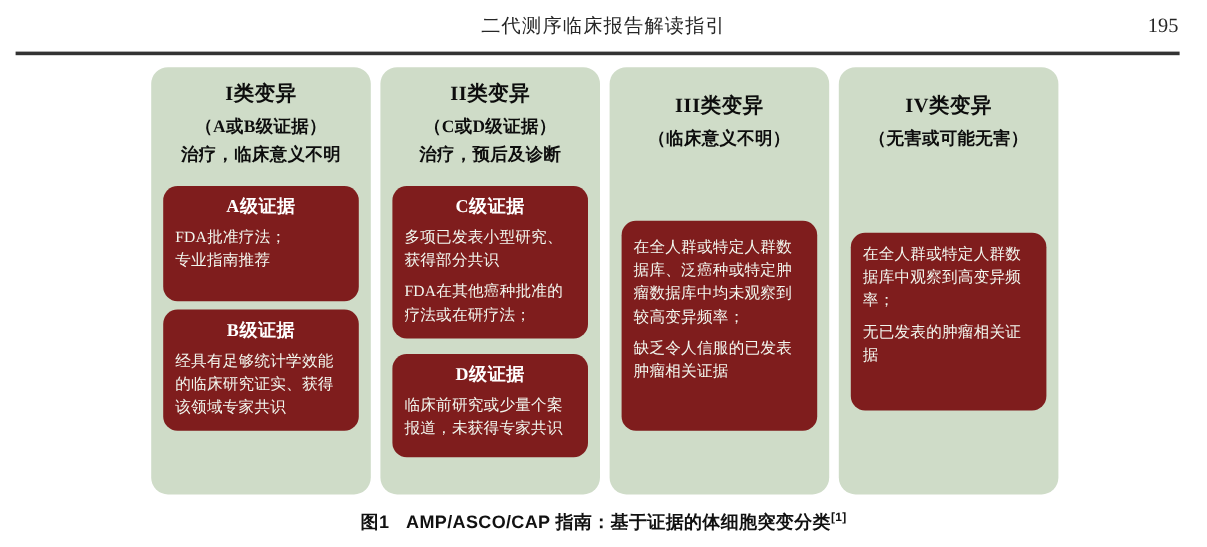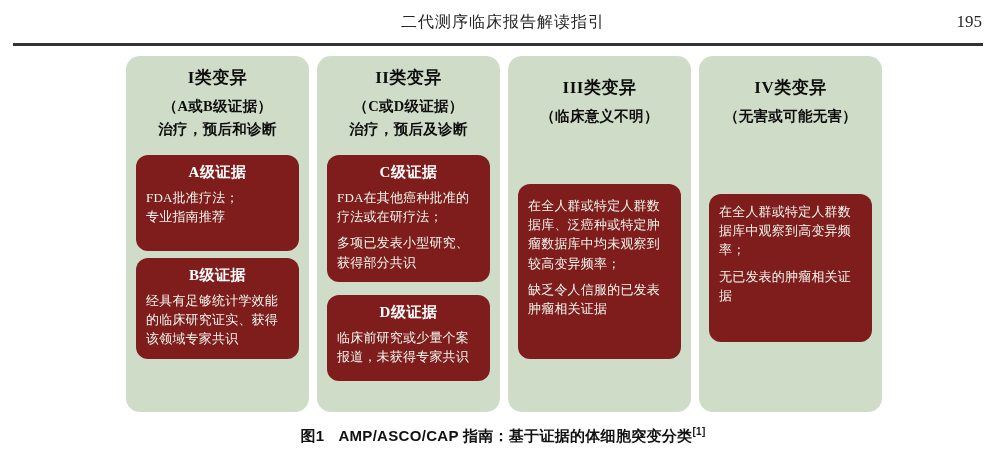--- a/index.html
+++ b/index.html
@@ -169,43 +169,43 @@
 </div>
 <div class="header-rule"></div>
 
 <div class="figure">
   <div class="columns">
 
     <div class="card col1">
       <div class="card-head">
         <div class="card-title">I类变异</div>
         <div class="card-sub">（A或B级证据）</div>
-        <div class="card-sub2">治疗，预后和诊断</div>
+        <div class="card-sub2">治疗，临床意义不明</div>
       </div>
       <div class="inner-box box-a">
         <div class="inner-title">A级证据</div>
         <div class="inner-para">FDA批准疗法；</div>
         <div class="inner-para" style="margin-top:0">专业指南推荐</div>
       </div>
       <div class="inner-box box-b">
         <div class="inner-title">B级证据</div>
         <div class="inner-para">经具有足够统计学效能的临床研究证实、获得该领域专家共识</div>
       </div>
     </div>
 
     <div class="card col2">
       <div class="card-head">
         <div class="card-title">II类变异</div>
         <div class="card-sub">（C或D级证据）</div>
         <div class="card-sub2">治疗，预后及诊断</div>
       </div>
       <div class="inner-box box-c">
         <div class="inner-title">C级证据</div>
+        <div class="inner-para">多项已发表小型研究、获得部分共识</div>
         <div class="inner-para">FDA在其他癌种批准的疗法或在研疗法；</div>
-        <div class="inner-para">多项已发表小型研究、获得部分共识</div>
       </div>
       <div class="inner-box box-d">
         <div class="inner-title">D级证据</div>
         <div class="inner-para">临床前研究或少量个案报道，未获得专家共识</div>
       </div>
     </div>
 
     <div class="card col3">
       <div class="card-head">
         <div class="card-title">III类变异</div>

